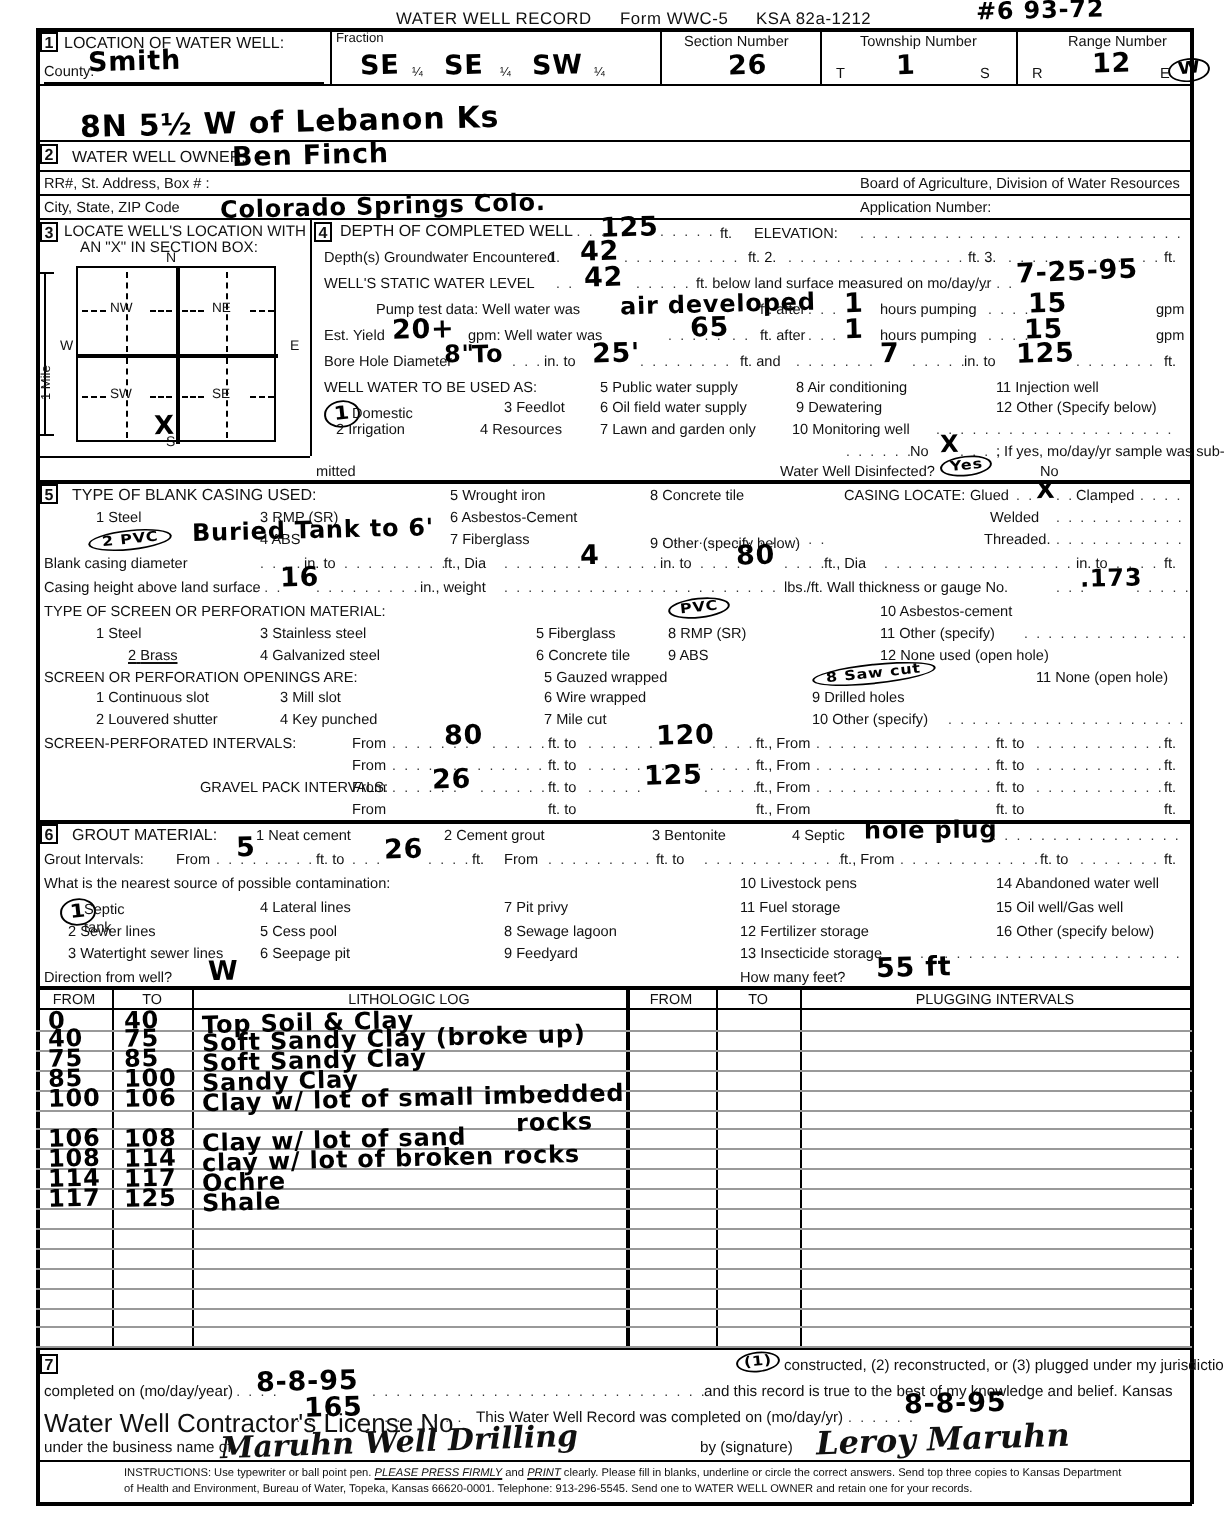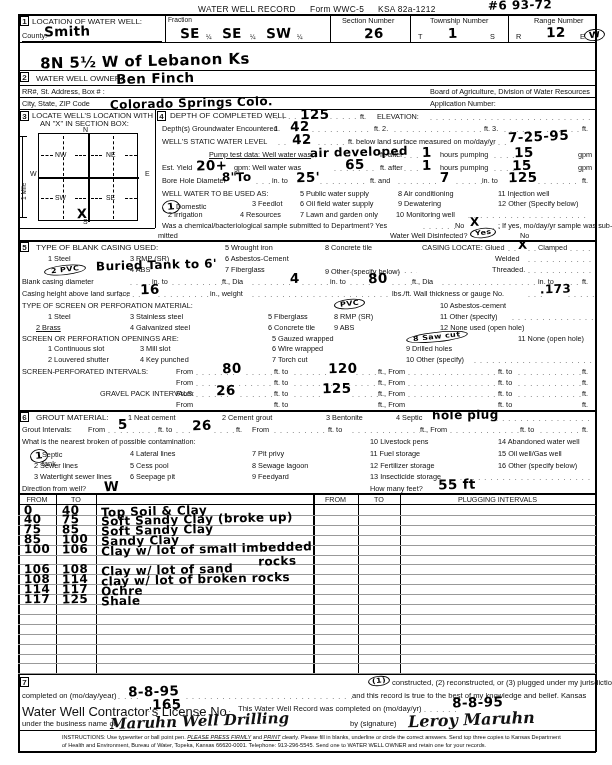--- a/index.html
+++ b/index.html
@@ -234,21 +234,21 @@
   <div class="lbl" style="left:582px; top:124px;">ft.</div>
 
   <div class="lbl" style="left:162px; top:137px;">WELL'S STATIC WATER LEVEL</div>
   <div class="dots" style="left:278px; top:139px; width:14px;">. .</div>
   <div class="abs hw lg" style="left:292px; top:131px;">42</div>
   <div class="dots" style="left:318px; top:139px; width:28px;">. . . . . .</div>
   <div class="lbl" style="left:348px; top:137px;">ft. below land surface measured on mo/day/yr</div>
   <div class="dots" style="left:492px; top:139px; width:18px;">. . . .</div>
   <div class="abs hw lg tilt2" style="left:508px; top:128px;">7-25-95</div>
 
-  <div class="lbl" style="left:209px; top:150px;text-decoration:underline;">Pump test data:  Well water was</div>
+  <div class="lbl" style="left:188px; top:150px;">Pump test data:  Well water was</div>
   <div class="abs hw md" style="left:310px; top:145px;">air developed</div>
   <div class="lbl" style="left:380px; top:150px;">ft. after</div>
   <div class="dots" style="left:404px; top:152px; width:18px;">. . . .</div>
   <div class="abs hw lg" style="left:422px; top:144px;">1</div>
   <div class="lbl" style="left:440px; top:150px;">hours pumping</div>
   <div class="dots" style="left:494px; top:152px; width:22px;">. . . . .</div>
   <div class="abs hw lg" style="left:514px; top:144px;">15</div>
   <div class="lbl" style="left:578px; top:150px;">gpm</div>
 
   <div class="lbl" style="left:162px; top:163px;">Est. Yield</div>
@@ -292,21 +292,20 @@
   <div class="lbl" style="left:300px; top:189px;"><span>5</span> <span>Public water supply</span></div>
   <div class="lbl" style="left:300px; top:199px;"><span>6</span> <span>Oil field water supply</span></div>
   <div class="lbl" style="left:300px; top:210px;"><span>7</span> <span>Lawn and garden only</span></div>
   <div class="lbl" style="left:398px; top:189px;"><span>8</span> <span>Air conditioning</span></div>
   <div class="lbl" style="left:398px; top:199px;"><span>9</span> <span>Dewatering</span></div>
   <div class="lbl" style="left:396px; top:210px;"><span>10</span> <span>Monitoring well</span></div>
   <div class="dots" style="left:468px; top:212px; width:120px;">. . . . . . . . . . . . . . . . . . . . . . . . . .</div>
   <div class="lbl" style="left:498px; top:189px;"><span>11</span> <span>Injection well</span></div>
   <div class="lbl" style="left:498px; top:199px;"><span>12</span> <span>Other (Specify below)</span></div>
 
-  <div class="lbl" style="left:162px; top:221px;">Was a chemical/bacteriological sample submitted to Department? Yes</div>
   <div class="dots" style="left:423px; top:223px; width:32px;">. . . . . . .</div>
   <div class="lbl" style="left:455px; top:221px;">No</div>
   <div class="abs hw md" style="left:470px; top:215px;">X</div>
   <div class="dots" style="left:480px; top:223px; width:20px;">. . . .</div>
   <div class="lbl" style="left:498px; top:221px;">; If yes, mo/day/yr sample was sub-</div>
   <div class="lbl" style="left:158px; top:231px;">mitted</div>
   <div class="lbl" style="left:390px; top:231px;">Water Well Disinfected?</div>
   <div class="abs" style="left:470px; top:227px;">
     <span class="hw sm circle-hw" style="font-size:8px;">Yes</span>
   </div>
@@ -379,41 +378,41 @@
   </div>
   <div class="lbl" style="left:440px; top:301px;"><span>10</span> <span>Asbestos-cement</span></div>
 
   <div class="lbl" style="left:48px; top:312px;"><span>1</span> <span>Steel</span></div>
   <div class="lbl" style="left:130px; top:312px;"><span>3</span> <span>Stainless steel</span></div>
   <div class="lbl" style="left:268px; top:312px;"><span>5</span> <span>Fiberglass</span></div>
   <div class="lbl" style="left:334px; top:312px;"><span>8</span> <span>RMP (SR)</span></div>
   <div class="lbl" style="left:440px; top:312px;"><span>11</span> <span>Other (specify)</span></div>
   <div class="dots" style="left:512px; top:314px; width:82px;">. . . . . . . . . . . . . . . . .</div>
 
-  <div class="lbl" style="left:36px; top:323px;text-decoration:underline;"><span>2</span> <span>Brass</span></div>
+  <div class="lbl" style="left:64px; top:323px;text-decoration:underline;"><span>2</span> <span>Brass</span></div>
   <div class="lbl" style="left:130px; top:323px;"><span>4</span> <span>Galvanized steel</span></div>
   <div class="lbl" style="left:268px; top:323px;"><span>6</span> <span>Concrete tile</span></div>
   <div class="lbl" style="left:334px; top:323px;"><span>9</span> <span>ABS</span></div>
   <div class="lbl" style="left:440px; top:323px;"><span>12</span> <span>None used (open hole)</span></div>
 
   <div class="lbl" style="left:22px; top:334px;">SCREEN OR PERFORATION OPENINGS ARE:</div>
   <div class="lbl" style="left:272px; top:334px;"><span>5</span> <span>Gauzed wrapped</span></div>
   <div class="abs" style="left:406px; top:331px;">
     <span class="hw sm circle-hw" style="font-size:8px; padding:0 6px 1px 6px;"><span>8</span> <span>Saw cut</span></span>
   </div>
   <div class="lbl" style="left:518px; top:334px;"><span>11</span> <span>None (open hole)</span></div>
 
   <div class="lbl" style="left:48px; top:344px;"><span>1</span> <span>Continuous slot</span></div>
   <div class="lbl" style="left:140px; top:344px;"><span>3</span> <span>Mill slot</span></div>
   <div class="lbl" style="left:272px; top:344px;"><span>6</span> <span>Wire wrapped</span></div>
   <div class="lbl" style="left:406px; top:344px;"><span>9</span> <span>Drilled holes</span></div>
 
   <div class="lbl" style="left:48px; top:355px;"><span>2</span> <span>Louvered shutter</span></div>
   <div class="lbl" style="left:140px; top:355px;"><span>4</span> <span>Key punched</span></div>
-  <div class="lbl" style="left:272px; top:355px;"><span>7</span> <span>Torch cut</span></div>
+  <div class="lbl" style="left:272px; top:355px;"><span>7</span> <span>Mile cut</span></div>
   <div class="lbl" style="left:406px; top:355px;"><span>10</span> <span>Other (specify)</span></div>
   <div class="dots" style="left:474px; top:357px; width:120px;">. . . . . . . . . . . . . . . . . . . . . . . . .</div>
 
   <div class="lbl" style="left:22px; top:367px;">SCREEN-PERFORATED INTERVALS:</div>
   <div class="lbl" style="left:176px; top:367px;">From</div>
   <div class="dots" style="left:196px; top:369px; width:42px;">. . . . . . . . .</div>
   <div class="abs hw lg" style="left:222px; top:360px;">80</div>
   <div class="dots" style="left:246px; top:369px; width:28px;">. . . . . .</div>
   <div class="lbl" style="left:274px; top:367px;">ft. to</div>
   <div class="dots" style="left:294px; top:369px; width:34px;">. . . . . . .</div>
@@ -480,21 +479,21 @@
   <div class="lbl" style="left:252px; top:425px;">From</div>
   <div class="dots" style="left:274px; top:427px; width:54px;">. . . . . . . . . . .</div>
   <div class="lbl" style="left:328px; top:425px;">ft.  to</div>
   <div class="dots" style="left:352px; top:427px; width:68px;">. . . . . . . . . . . . . .</div>
   <div class="lbl" style="left:420px; top:425px;">ft., From</div>
   <div class="dots" style="left:450px; top:427px; width:72px;">. . . . . . . . . . . . . . .</div>
   <div class="lbl" style="left:520px; top:425px;">ft. to</div>
   <div class="dots" style="left:540px; top:427px; width:42px;">. . . . . . . .</div>
   <div class="lbl" style="left:582px; top:425px;">ft.</div>
 
-  <div class="lbl" style="left:22px; top:437px;">What is the nearest broken of possible contamination:</div>
+  <div class="lbl" style="left:22px; top:437px;">What is the nearest source of possible contamination:</div>
   <div class="lbl" style="left:370px; top:437px;"><span>10</span> <span>Livestock pens</span></div>
   <div class="lbl" style="left:498px; top:437px;"><span>14</span> <span>Abandoned water well</span></div>
 
   <div class="abs" style="left:30px; top:446px;">
     <span class="hw sm circle-hw" style="position:absolute; left:0px; top:2px; font-size:11px;">1</span>
     <span style="position:absolute; left:12px; top:4px;">Septic tank</span>
   </div>
   <div class="lbl" style="left:130px; top:449px;"><span>4</span> <span>Lateral lines</span></div>
   <div class="lbl" style="left:252px; top:449px;"><span>7</span> <span>Pit privy</span></div>
   <div class="lbl" style="left:370px; top:449px;"><span>11</span> <span>Fuel storage</span></div>
@@ -522,20 +521,21 @@
   <div class="hline thick" style="left:18px; top:673px; width:578px;"></div>
 
   <div class="vline" style="left:56px; top:493px; height:180px;"></div>
   <div class="vline" style="left:96px; top:493px; height:180px;"></div>
   <div class="vline thick" style="left:313px; top:493px; height:180px;"></div>
   <div class="vline" style="left:358px; top:493px; height:180px;"></div>
   <div class="vline" style="left:400px; top:493px; height:180px;"></div>
 
   <div class="tbl-hdr" style="left:18px; top:495px; width:38px;">FROM</div>
   <div class="tbl-hdr" style="left:56px; top:495px; width:40px;">TO</div>
+  <div class="tbl-hdr" style="left:96px; top:495px; width:217px;">LITHOLOGIC LOG</div>
   <div class="tbl-hdr" style="left:313px; top:495px; width:45px;">FROM</div>
   <div class="tbl-hdr" style="left:358px; top:495px; width:42px;">TO</div>
   <div class="tbl-hdr" style="left:400px; top:495px; width:195px;">PLUGGING INTERVALS</div>
 
   <div id="litho-rows">
       <div class="hline" style="left: 18px; top: 514.9px; width: 578px; background: rgb(153, 153, 153);"></div>
       <div>
         <div class="abs hw md" style="left: 24px; top: 502.5px; width: 30px; text-align: left; font-size: 12px;">0</div>
         <div class="abs hw md" style="left: 62px; top: 502.5px; width: 32px; text-align: left; font-size: 12px;">40</div>
         <div class="abs hw md" style="left: 101px; top: 502.5px; width: 210px; text-align: left; font-size: 12px;">Top Soil &amp; Clay</div>

